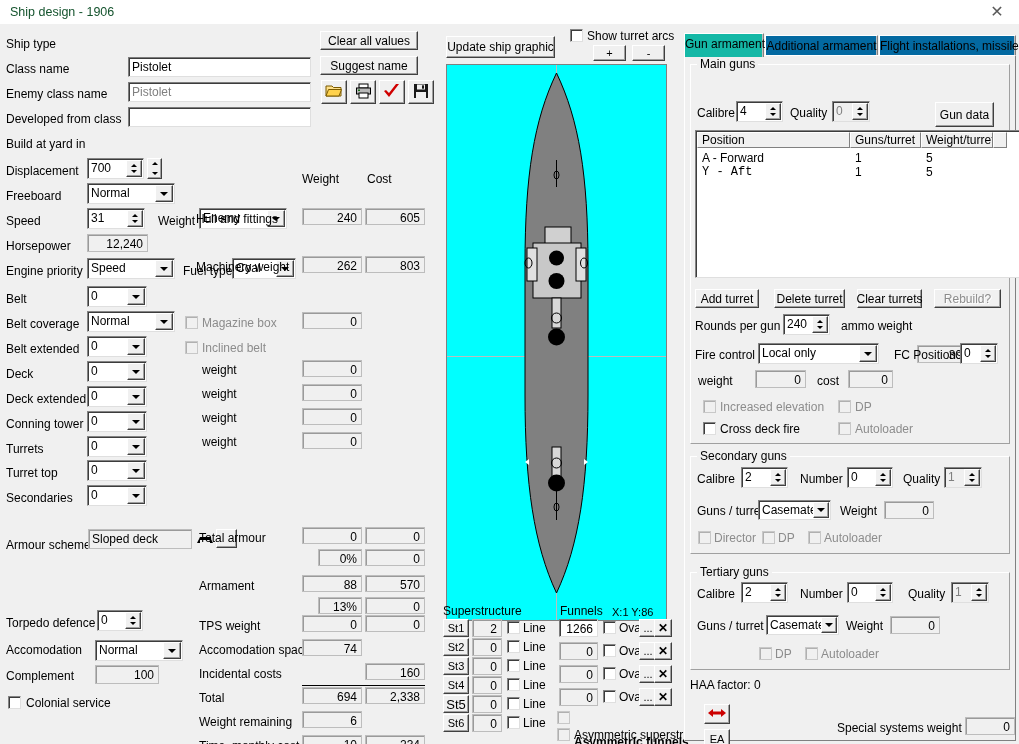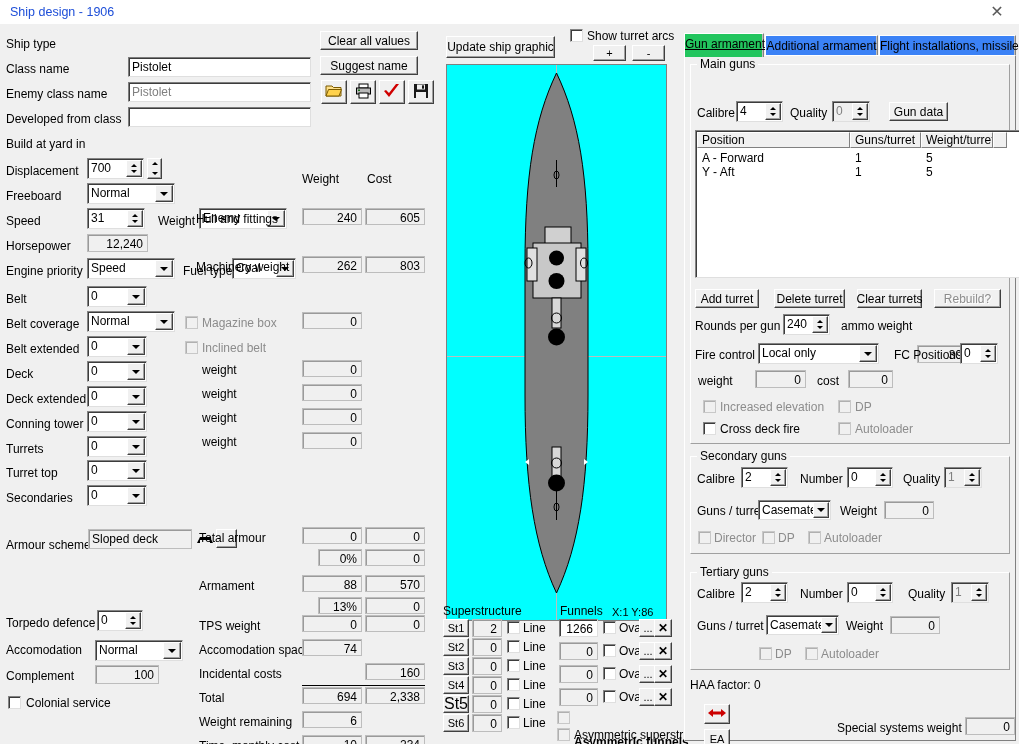--- a/index.html
+++ b/index.html
@@ -8,21 +8,21 @@
     background:#f0f0f0;
     font-family:"Liberation Sans", sans-serif;
     font-size:12px;
     color:#000;
     overflow:hidden;
     position:relative;
   }
   .abs{position:absolute;}
   
   #titlebar{left:0;top:0;width:1019px;height:24px;background:#fff;}
-  #title-text{left:10px;top:5px;color:#1d4ed8;font-size:12.5px;white-space:nowrap;}
+  #title-text{left:10px;top:5px;color:#14532d;font-size:12.5px;white-space:nowrap;}
   #close-btn{right:8px;top:2px;width:28px;height:20px;color:#5a5a5a;font-size:16px;
     text-align:center;line-height:20px;cursor:pointer;}
   #client{left:0;top:24px;width:1019px;height:720px;background:#f0f0f0;}
 
   
   .lbl{position:absolute;white-space:nowrap;font-size:12px;line-height:14px;}
   .lbl.dis{color:#8c8c8c;}
   .field{
     position:absolute;box-sizing:border-box;background:#fff;
     border:1px solid #848484;border-top-color:#7d7d7d;border-left-color:#7d7d7d;
@@ -100,26 +100,26 @@
     position:absolute;box-sizing:border-box;
     border:1px solid #fff;border-top-color:#a0a0a0;border-left-color:#a0a0a0;
   }
   .grp>.grp-in{position:absolute;left:-1px;top:-1px;right:-1px;bottom:-1px;
     border:1px solid #a0a0a0;border-top-color:#fff;border-left-color:#fff;
     pointer-events:none;}
   .grp-title{position:absolute;top:-8px;left:6px;background:#f0f0f0;padding:0 3px;font-size:12px;}
 
   
   .tab{
-    position:absolute;box-sizing:border-box;background:#3b82f6;height:22px;
+    position:absolute;box-sizing:border-box;background:#0369a1;height:22px;
     border:1px solid #fff;border-right-color:#808080;border-bottom:none;
     box-shadow:inset -1px 0 0 #c0c0c0;
     font-size:12px;line-height:20px;text-align:center;white-space:nowrap;
   }
-  .tab.sel{height:24px;top:-2px;z-index:3;background:#22c55e;text-decoration:underline;}
+  .tab.sel{height:24px;top:-2px;z-index:3;background:#14b8a6;}
   .tabbody{position:absolute;box-sizing:border-box;background:#f0f0f0;
     border:1px solid #fff;border-right-color:#808080;border-bottom-color:#808080;}
 
   
   .listbox{position:absolute;box-sizing:border-box;background:#fff;
     border:1px solid #848484;border-right-color:#dfdfdf;border-bottom-color:#dfdfdf;
     box-shadow:inset 1px 1px 0 #3c3c3c;overflow:hidden;}
   .lvhead{position:absolute;left:1px;right:1px;top:1px;height:16px;display:flex;}
   .lvhead .hcell{box-sizing:border-box;background:#f0f0f0;
     border:1px solid #fff;border-right-color:#808080;border-bottom-color:#808080;
@@ -450,21 +450,21 @@
   <div class="btn" style="left:443px;top:633px;width:26px;height:18px;font-size:11px;">St3</div>
   <div class="field ro num" style="left:472px;top:633px;width:30px;height:18px;">0</div>
   <div class="chk" style="left:507px;top:635px;"></div>
   <div class="lbl" style="left:523px;top:635px;">Line</div>
 
   <div class="btn" style="left:443px;top:652px;width:26px;height:18px;font-size:11px;">St4</div>
   <div class="field ro num" style="left:472px;top:652px;width:30px;height:18px;">0</div>
   <div class="chk" style="left:507px;top:654px;"></div>
   <div class="lbl" style="left:523px;top:654px;">Line</div>
 
-  <div class="btn" style="left:443px;top:671px;width:26px;height:18px;font-size:16px;">St5</div>
+  <div class="btn" style="left:443px;top:671px;width:26px;height:18px;font-size:13px;">St5</div>
   <div class="field ro num" style="left:472px;top:671px;width:30px;height:18px;">0</div>
   <div class="chk" style="left:507px;top:673px;"></div>
   <div class="lbl" style="left:523px;top:673px;">Line</div>
 
   <div class="btn" style="left:443px;top:690px;width:26px;height:18px;font-size:11px;">St6</div>
   <div class="field ro num" style="left:472px;top:690px;width:30px;height:18px;">0</div>
   <div class="chk" style="left:507px;top:692px;"></div>
   <div class="lbl" style="left:523px;top:692px;">Line</div>
 
   <div class="lbl" style="left:560px;top:580px;">Funnels</div>
@@ -516,36 +516,36 @@
   <div class="lbl" style="left:697px;top:82px;">Calibre</div>
   <div class="spin" style="left:736px;top:77px;width:47px;height:21px;">
     <span>4</span>
     <span class="ud"></span>
   </div>
   <div class="lbl" style="left:790px;top:82px;">Quality</div>
   <div class="spin dis" style="left:832px;top:77px;width:38px;height:21px;">
     <span>0</span>
     <span class="ud"></span>
   </div>
-  <div class="btn" style="left:889px;top:78px;width:59px;height:19px;">Gun data</div>
+  <div class="btn" style="left:935px;top:78px;width:59px;height:25px;">Gun data</div>
 
   <div class="listbox" style="left:695px;top:106px;width:356px;height:148px;">
     <div class="lvhead">
       <div class="hcell" style="width:153px;">Position</div>
       <div class="hcell" style="width:71px;">Guns/turret</div>
       <div class="hcell" style="width:72px;">Weight/turret</div>
       <div class="hcell" style="width:14px;"></div>
     </div>
     <div class="lvrow" style="top:20px;">
       <div class="c" style="width:153px;">A - Forward</div>
       <div class="c" style="width:71px;">1</div>
       <div class="c" style="width:72px;">5</div>
     </div>
     <div class="lvrow" style="top:34px;">
-      <div class="c" style="width:153px;">Y - Aft</div>
+      <div class="c" style="width:153px;font-family:Liberation Mono, monospace;">Y - Aft</div>
       <div class="c" style="width:71px;">1</div>
       <div class="c" style="width:72px;">5</div>
     </div>
   </div>
 
   <div class="btn" style="left:695px;top:265px;width:64px;height:19px;">Add turret</div>
   <div class="btn" style="left:774px;top:265px;width:71px;height:19px;">Delete turret</div>
   <div class="btn" style="left:857px;top:265px;width:65px;height:19px;">Clear turrets</div>
   <div class="btn dis" style="left:934px;top:265px;width:67px;height:19px;">Rebuild?</div>
 

